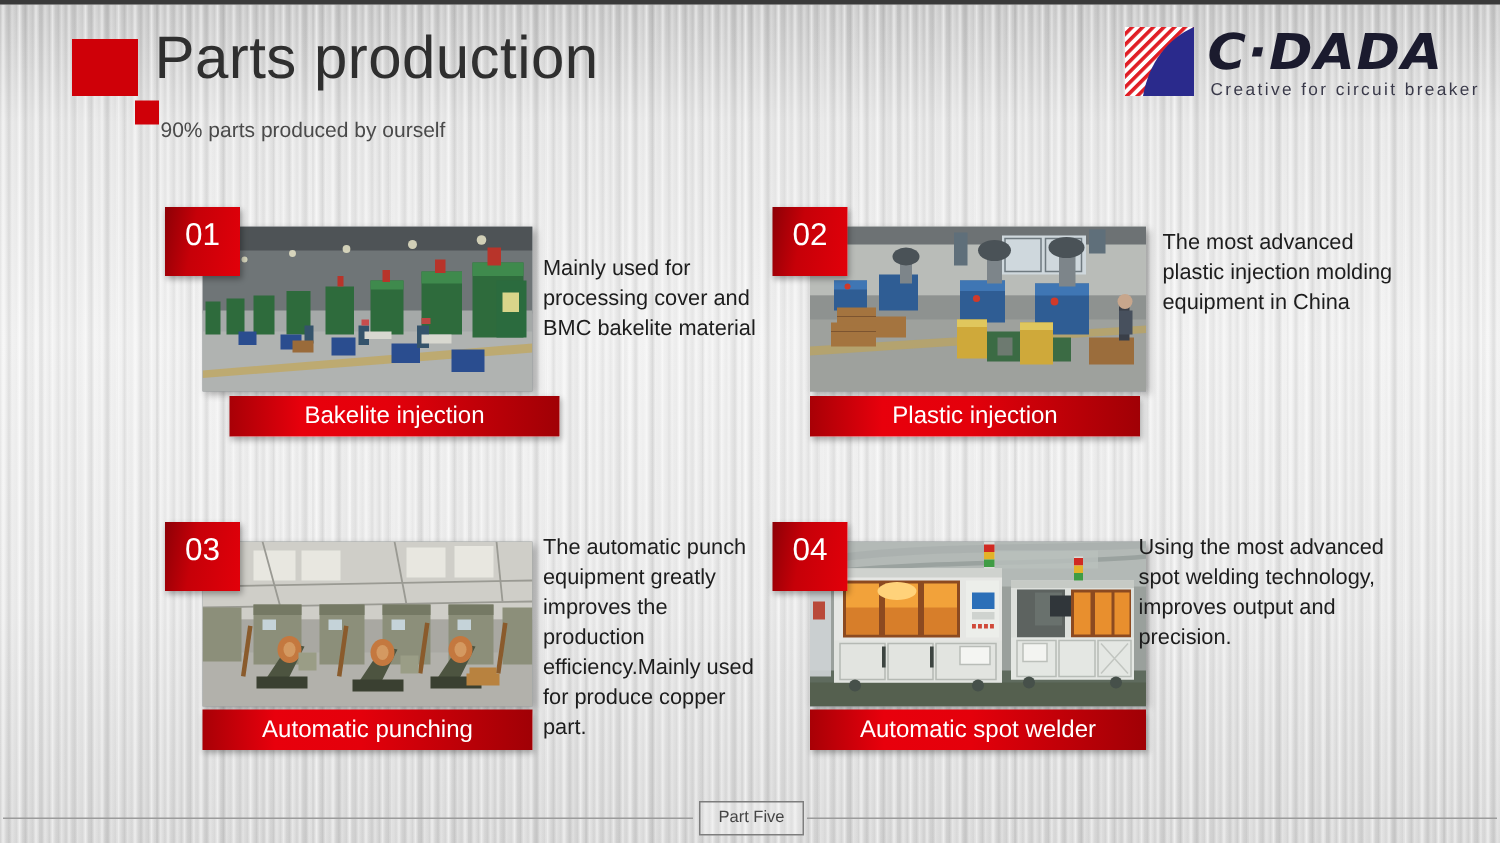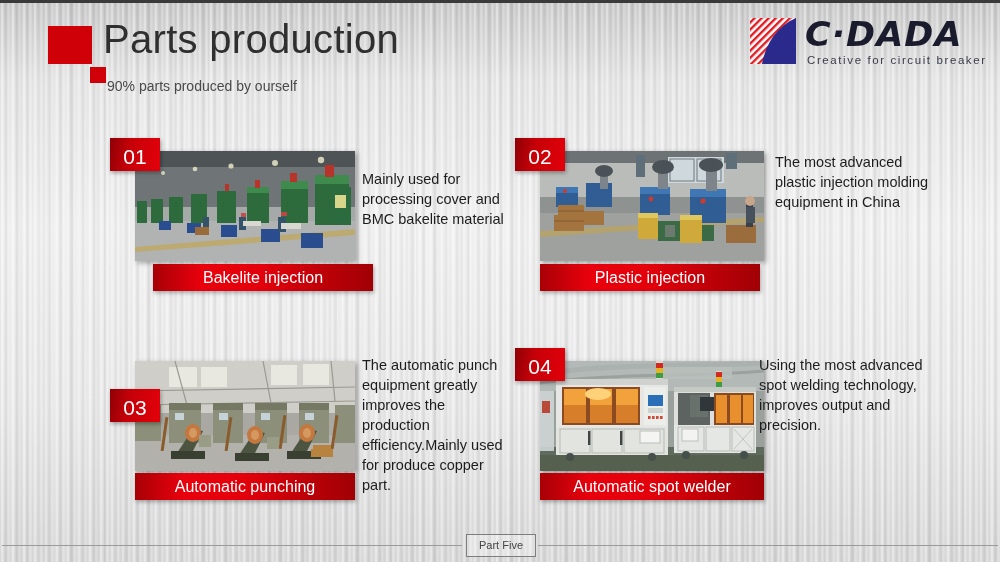--- a/index.html
+++ b/index.html
@@ -106,21 +106,21 @@
   .photo-wrap {
     position: absolute;
     overflow: hidden;
     box-shadow: 2px 2px 5px rgba(0,0,0,0.33);
     background: #9aa0a2;
   }
   .photo { position: absolute; inset: 0; overflow: hidden; }
 
   .badge {
     position: absolute;
-    width: 50px; height: 33px;
+    width: 50px; height: 46px;
     background: linear-gradient(100deg, #8d0006 0%, #c60008 38%, #e2000a 100%);
     color: #fff;
     font-size: 21px;
     line-height: 38px;
     text-align: center;
     z-index: 6;
     box-shadow: 1px 2px 4px rgba(0,0,0,0.33);
   }
 
   .label-bar {
@@ -415,21 +415,21 @@
             <rect x="176" y="88" width="22" height="8"></rect>
             <rect x="178" y="84" width="18" height="5"></rect>
           </g>
           <g fill="#9a9d86">
             <rect x="64" y="74" width="12" height="12"></rect>
             <rect x="132" y="76" width="12" height="12"></rect>
           </g>
         </svg>
       </div>
     </div>
-    <div class="badge" style="left:110px; top:345px;margin-top:41px;">03</div>
+    <div class="badge" style="left:110px; top:345px;">03</div>
     <div class="label-bar" style="left:135px; top:470px; width:220px;">Automatic punching</div>
     <div class="desc" style="left:362px; top:352px; width:152px;">The automatic punch equipment greatly improves the production efficiency.Mainly used for produce copper part.</div>
   </div>
 
   <div class="card">
     <div class="photo-wrap" style="left:540px; top:358px; width:224px; height:110px;">
       <div class="photo">
         <svg width="224" height="110" viewBox="0 0 224 110" preserveAspectRatio="none">
           <rect width="224" height="110" fill="#9aa09c"></rect>
           <rect x="0" y="0" width="224" height="30" fill="#b3b9b6"></rect>

